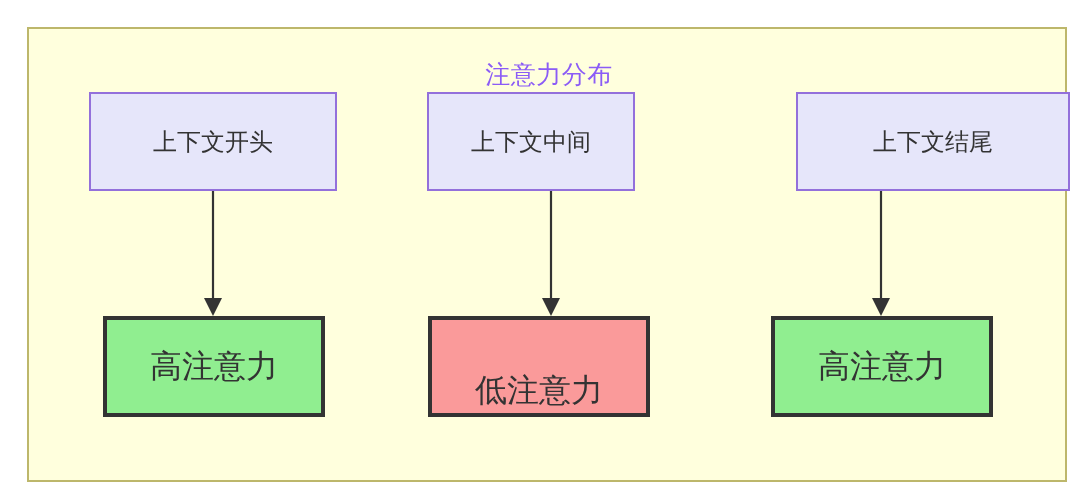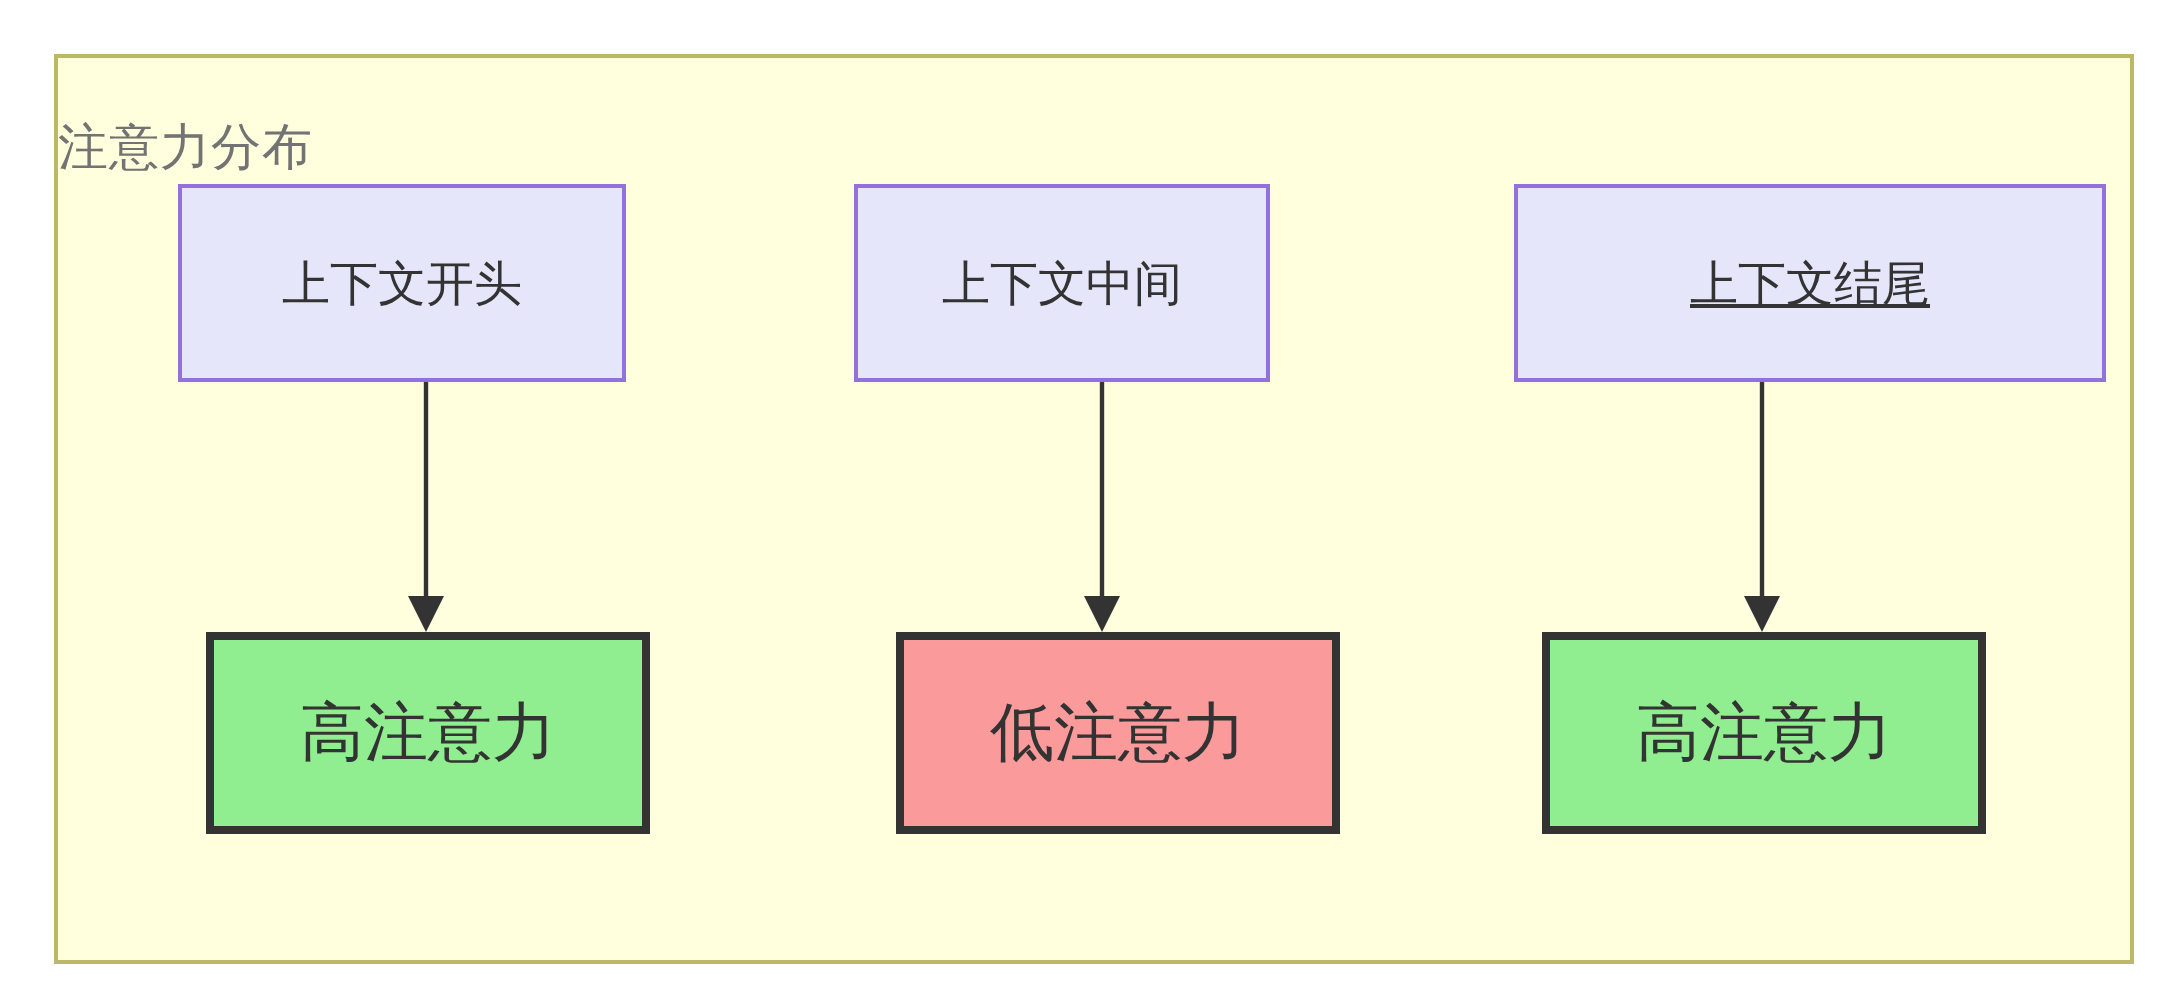--- a/index.html
+++ b/index.html
@@ -31,23 +31,24 @@
     box-sizing: border-box;
     background: #ffffdd;
     border: 2px solid #bdb76b;
   }
 
   .subgraph-title {
     position: absolute;
     left: 0;
     top: 30px;
     width: 1040px;
+    text-align: center;
     font-size: 25px;
     line-height: 30px;
-    color: #737373;
+    color: #8b5cf6;
     letter-spacing: 0.5px;
     white-space: nowrap;
   }
 
   
   .node {
     position: absolute;
     box-sizing: border-box;
     display: flex;
     align-items: center;
@@ -87,37 +88,37 @@
 </style>
 </head>
 <body>
 
 <div id="canvas">
 
   <div class="subgraph-frame">
     <div class="subgraph-title">注意力分布</div>
   </div>
 
-  <div class="node node-top" style="left:89px; top:92px; width:224px; height:99px;">
+  <div class="node node-top" style="left:89px; top:92px; width:248px; height:99px;">
     <span>上下文开头</span>
   </div>
 
   <div class="node node-top" style="left:427px; top:92px; width:208px; height:99px;">
     <span>上下文中间</span>
   </div>
 
-  <div class="node node-top" style="left:757px; top:92px; width:296px; height:99px;text-decoration:underline;">
+  <div class="node node-top" style="left:796px; top:92px; width:274px; height:99px;">
     <span>上下文结尾</span>
   </div>
 
   <div class="node node-bottom fill-high" style="left:103px; top:316px; width:222px; height:101px;">
     <span>高注意力</span>
   </div>
 
-  <div class="node node-bottom fill-low" style="left:448px; top:316px; width:222px; height:101px;">
+  <div class="node node-bottom fill-low" style="left:428px; top:316px; width:222px; height:101px;align-items:flex-end;">
     <span>低注意力</span>
   </div>
 
   <div class="node node-bottom fill-high" style="left:771px; top:316px; width:222px; height:101px;">
     <span>高注意力</span>
   </div>
 
   <svg class="edge" style="left:0; top:0;" width="1080" height="496">
 
     <g>

